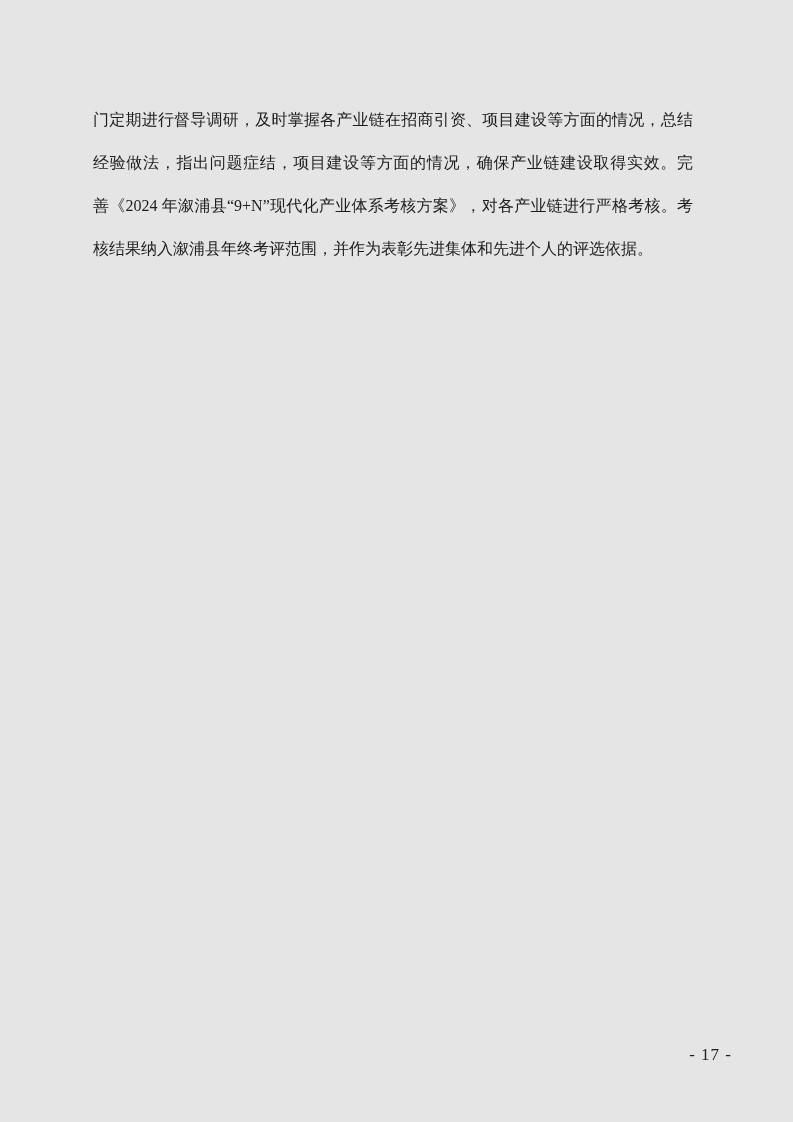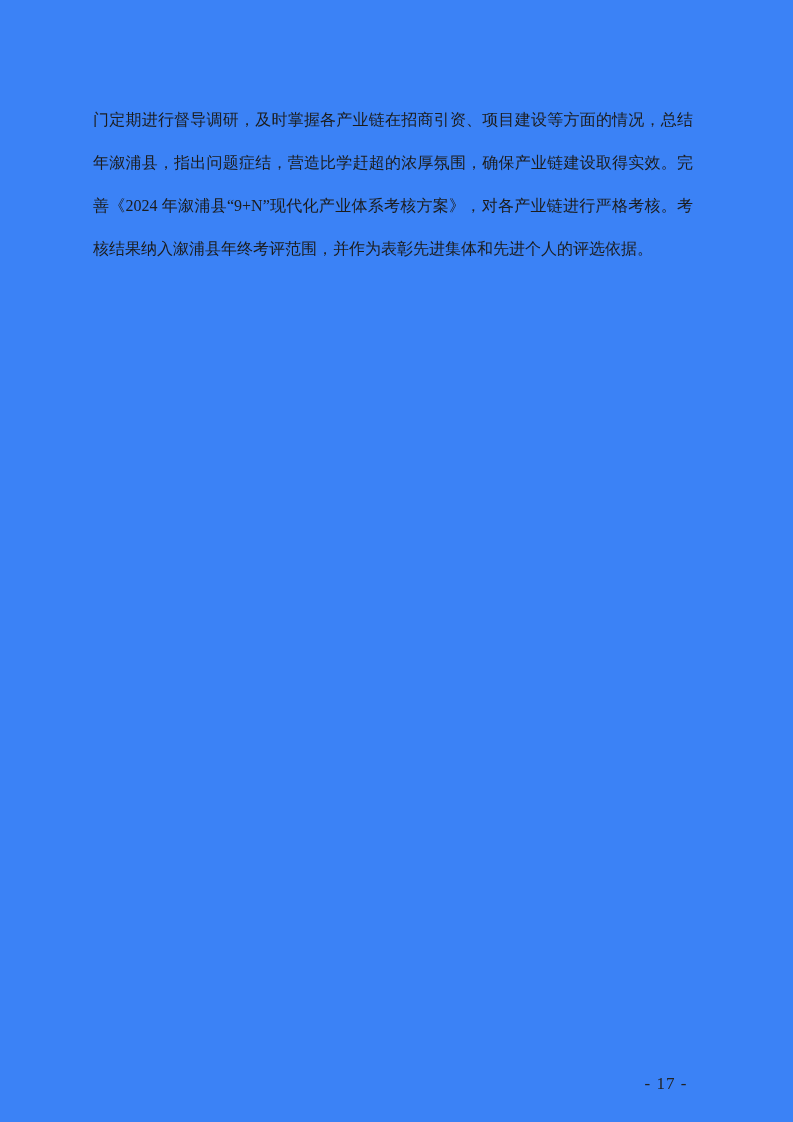--- a/index.html
+++ b/index.html
@@ -4,21 +4,21 @@
 <style>
   html, body {
     margin: 0;
     padding: 0;
     background: #ffffff;
   }
   .page {
     position: relative;
     width: 793px;
     height: 1122px;
-    background: #3b82f6;
+    background: #e5e5e5;
     overflow: hidden;
     font-family: "Liberation Serif", "DejaVu Serif", serif;
   }
   .paragraph {
     position: absolute;
     left: 93px;
     top: 98px;
     width: 600px;
     color: #1c1c1c;
   }
@@ -31,37 +31,37 @@
     color: #1c1c1c;
   }
   .line--justify {
     text-align: justify;
     text-align-last: justify;
     text-justify: inter-character;
   }
   .page-number {
     position: absolute;
     left: 600px;
-    top: 1073px;
+    top: 1044px;
     width: 132px;
     height: 22px;
     line-height: 22px;
-    text-align: center;
+    text-align: right;
     font-size: 17px;
     color: #222222;
     letter-spacing: 1px;
   }
 </style>
 </head>
 <body>
 
 <div class="page">
 
   <div class="paragraph">
     <div class="line line--justify">门定期进行督导调研，及时掌握各产业链在招商引资、项目建设等方面的情况，总结</div>
-    <div class="line line--justify">年溆浦县，指出问题症结，营造比学赶超的浓厚氛围，确保产业链建设取得实效。完</div>
+    <div class="line line--justify">经验做法，指出问题症结，项目建设等方面的情况，确保产业链建设取得实效。完</div>
     <div class="line line--justify">善《2024 年溆浦县“9+N”现代化产业体系考核方案》，对各产业链进行严格考核。考</div>
     <div class="line">核结果纳入溆浦县年终考评范围，并作为表彰先进集体和先进个人的评选依据。</div>
   </div>
 
   <div class="page-number">- 17 -</div>
 
 </div>
 
 </body></html>

